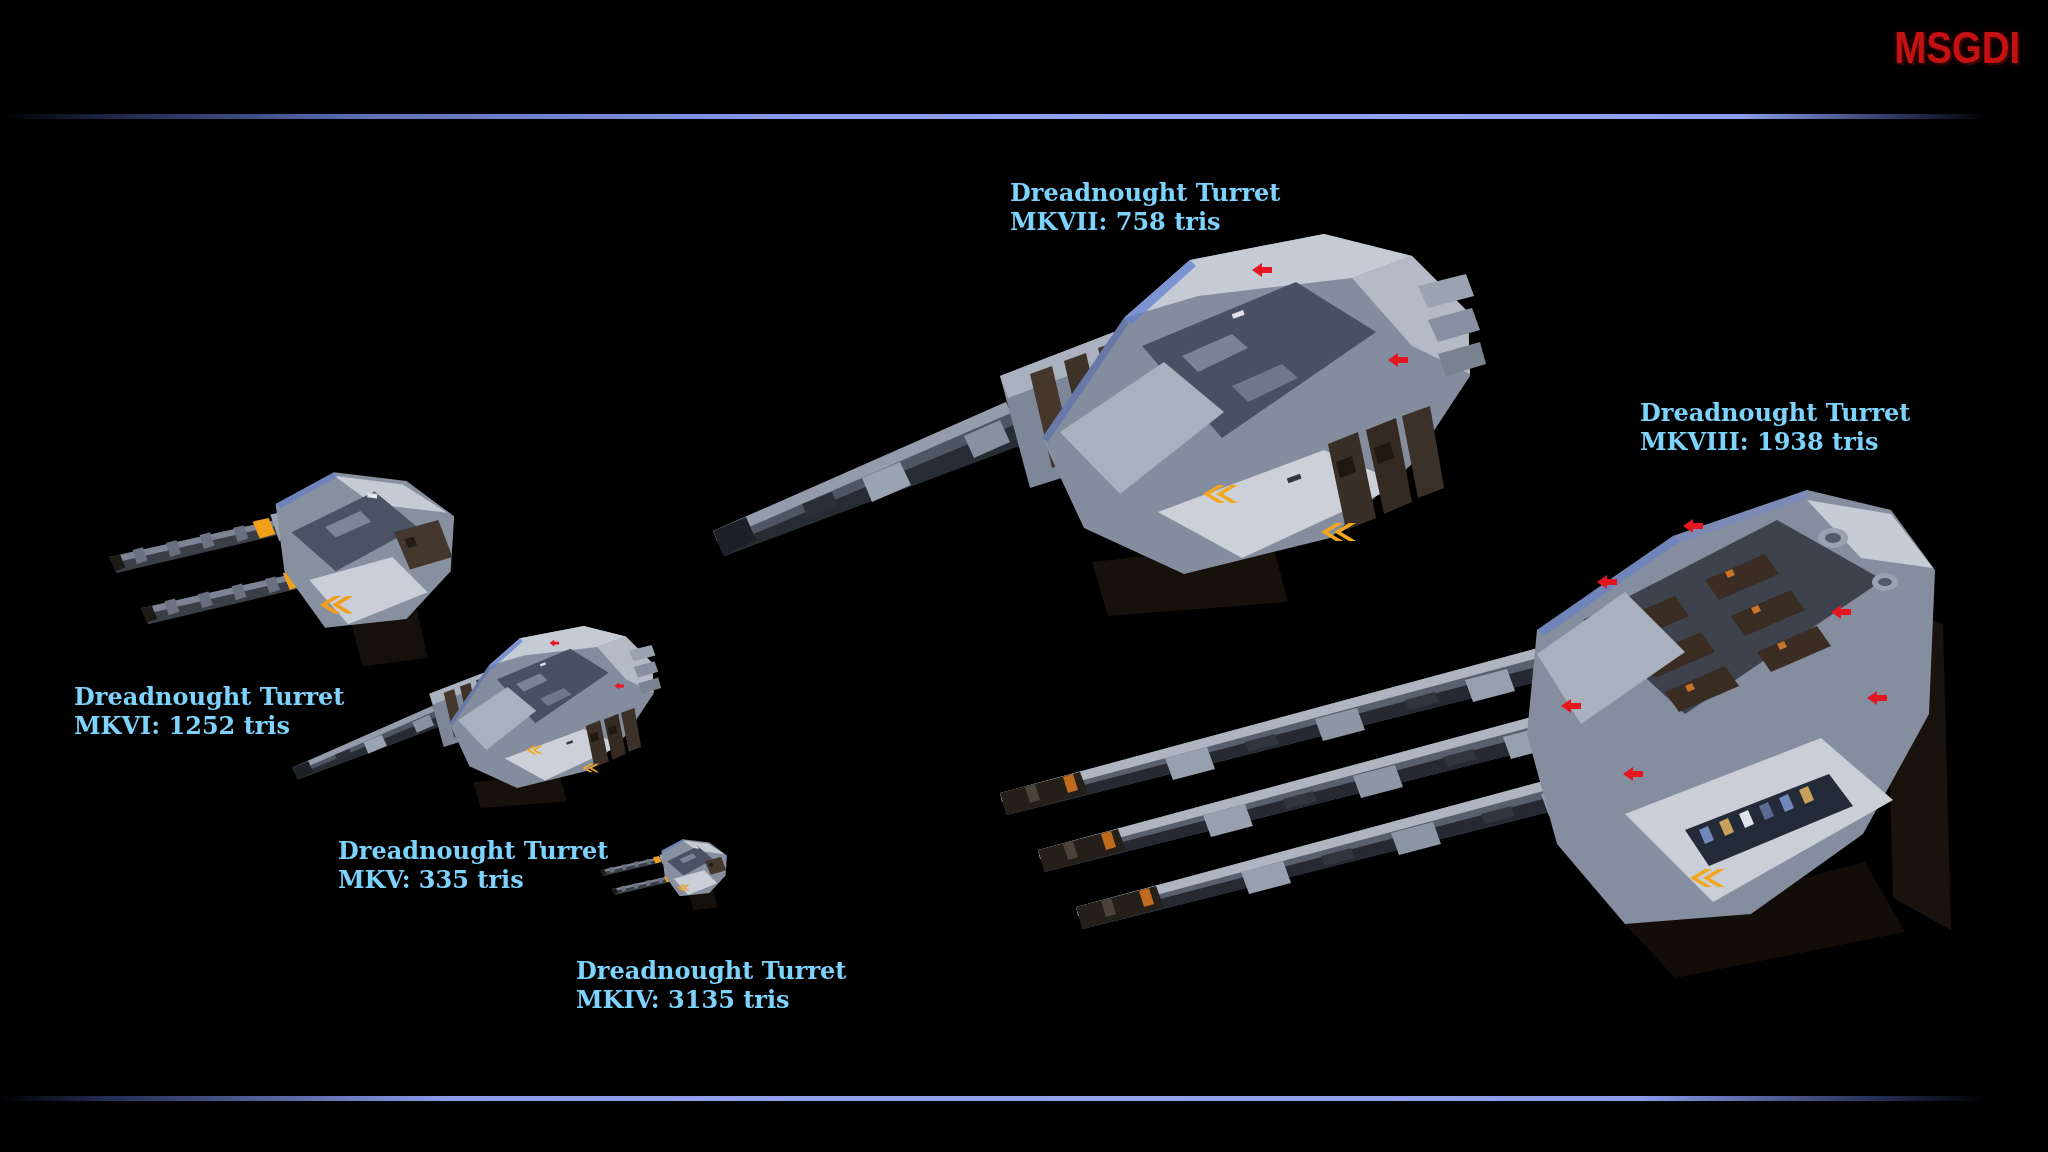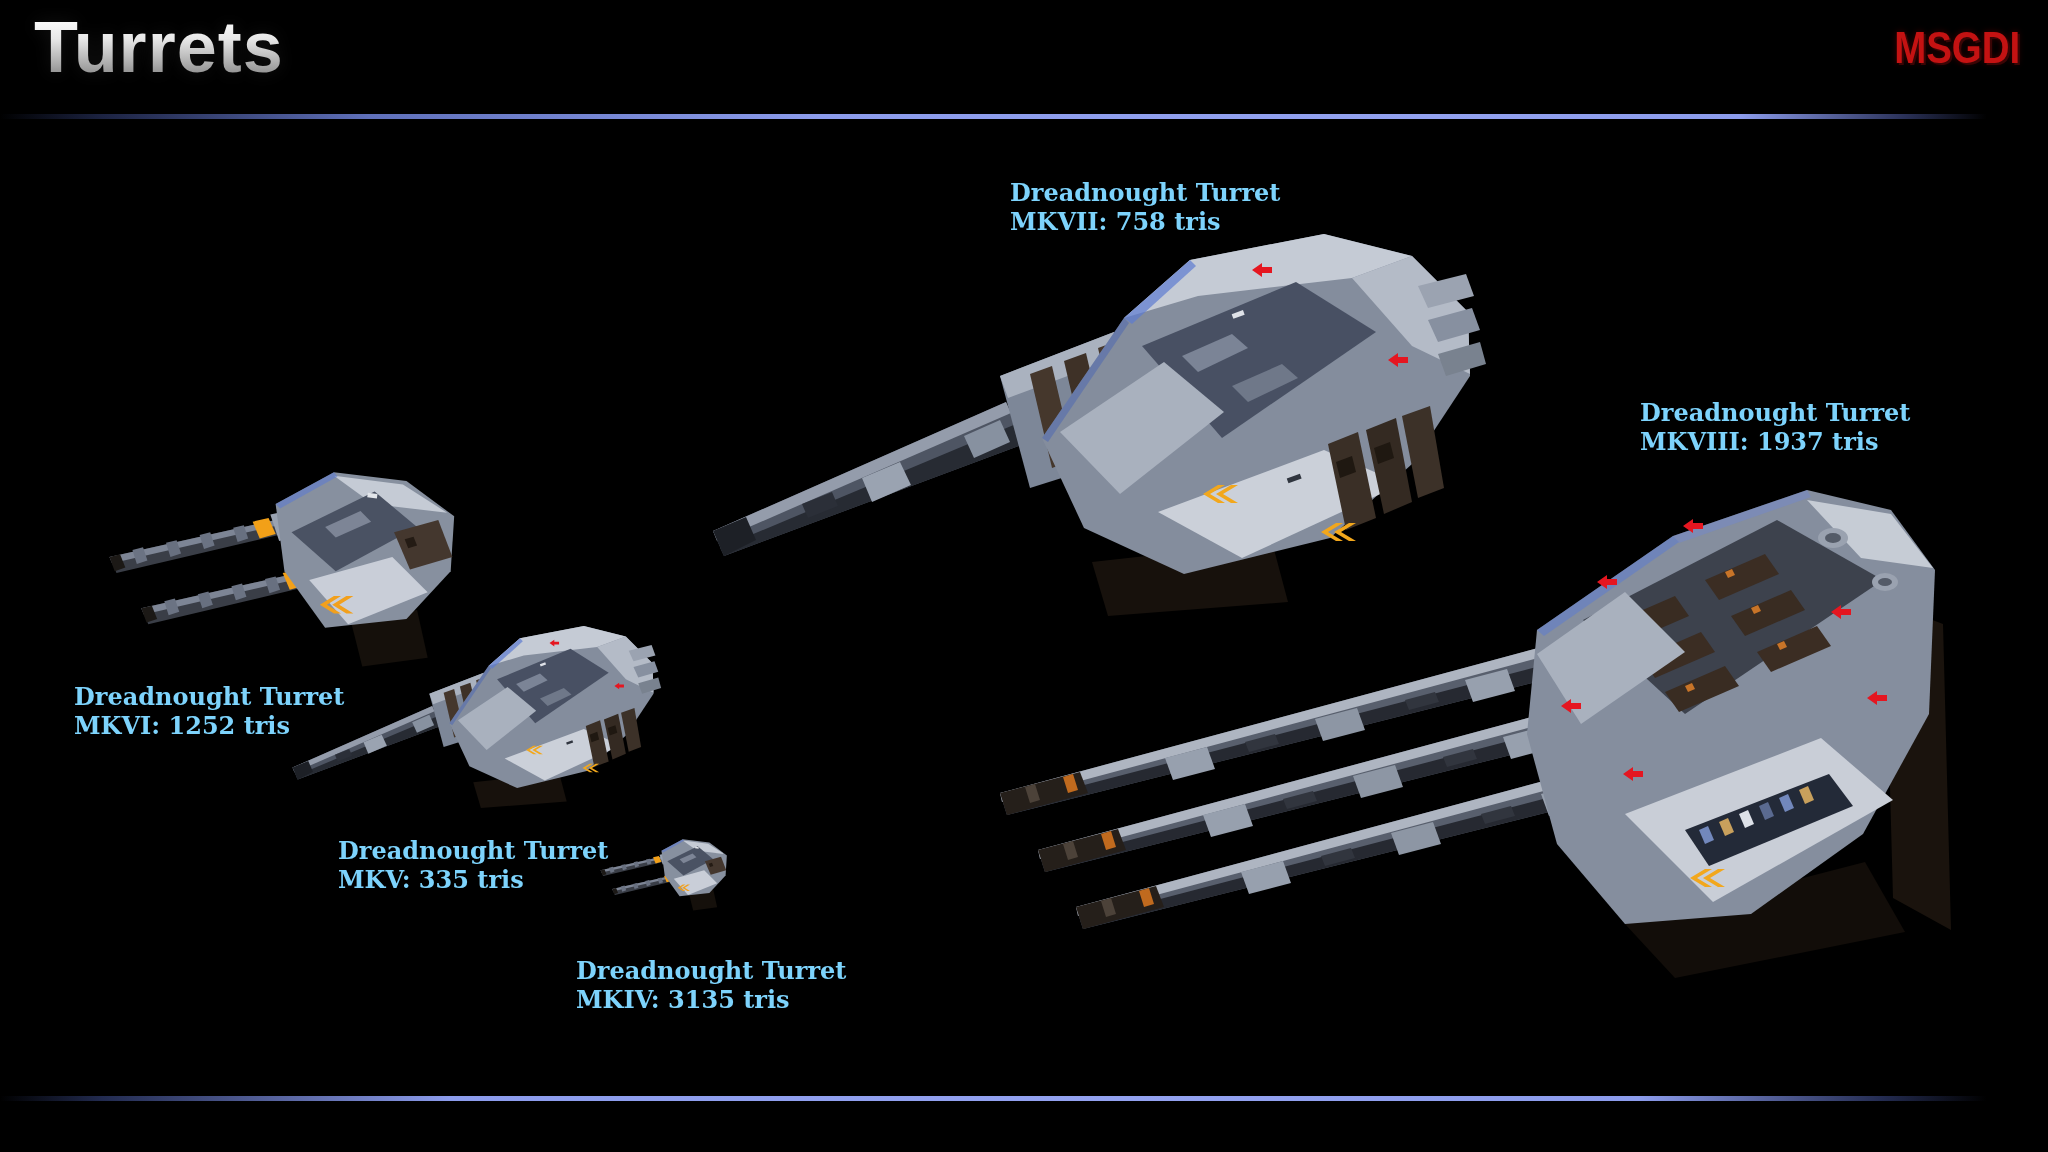--- a/index.html
+++ b/index.html
@@ -181,21 +181,20 @@
       <polygon points="638,312 648,305 648,309 658,309 658,315 648,315 648,319" fill="#e51620"></polygon>
 
       <polygon points="720,407 727,407 712,416 727,425 720,425 705,416" fill="#f2a71c"></polygon>
       <polygon points="733,407 740,407 725,416 740,425 733,425 718,416" fill="#f2a71c"></polygon>
     </symbol>
   </defs>
 </svg>
 
 <div class="stage">
 
-  <div class="page-title">Turrets</div>
   <div class="brand-logo">MSGDI</div>
   <div class="rule rule-top"></div>
 
   <div class="model" style="left:712px;top:226px;width:780px;height:400px;">
     <svg viewBox="0 0 780 400">
         <use href="#sym-single"></use>
       </svg>
   </div>
 
   <div class="model" style="left:985px;top:462px;width:975px;height:540px;">
@@ -222,21 +221,21 @@
       </svg>
   </div>
 
   <div class="t-label" style="left:1010px;top:178px;">
     <div>Dreadnought Turret</div>
     <div>MKVII: 758 tris</div>
   </div>
 
   <div class="t-label" style="left:1640px;top:398px;">
     <div>Dreadnought Turret</div>
-    <div>MKVIII: 1937 tris</div>
+    <div>MKVIII: 1938 tris</div>
   </div>
 
   <div class="t-label" style="left:74px;top:682px;">
     <div>Dreadnought Turret</div>
     <div>MKVI: 1252 tris</div>
   </div>
 
   <div class="t-label" style="left:338px;top:836px;">
     <div>Dreadnought Turret</div>
     <div>MKV: 335 tris</div>

